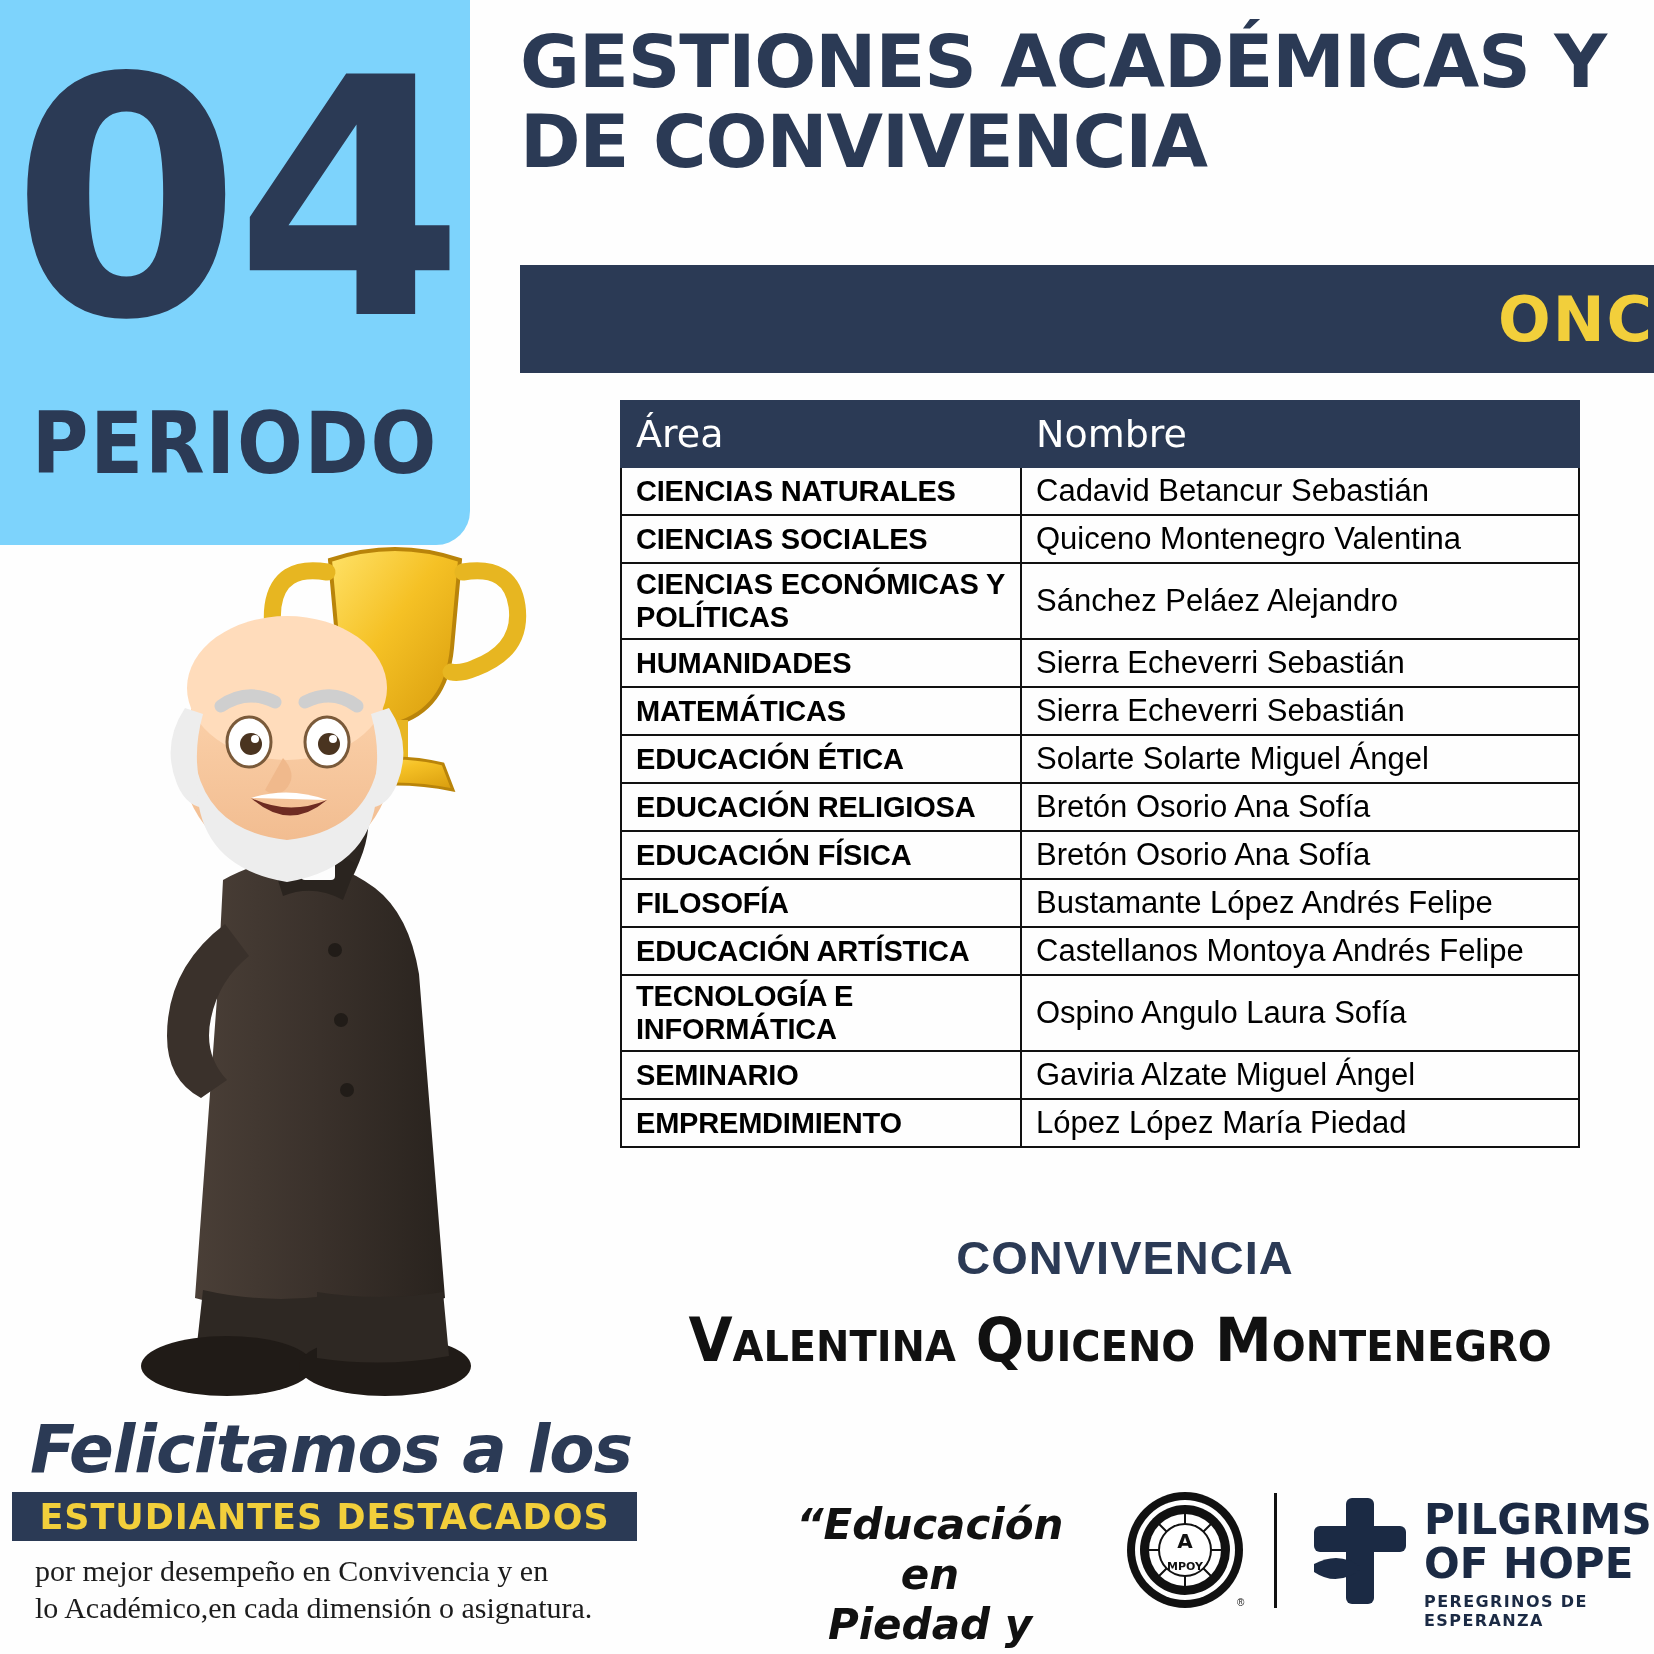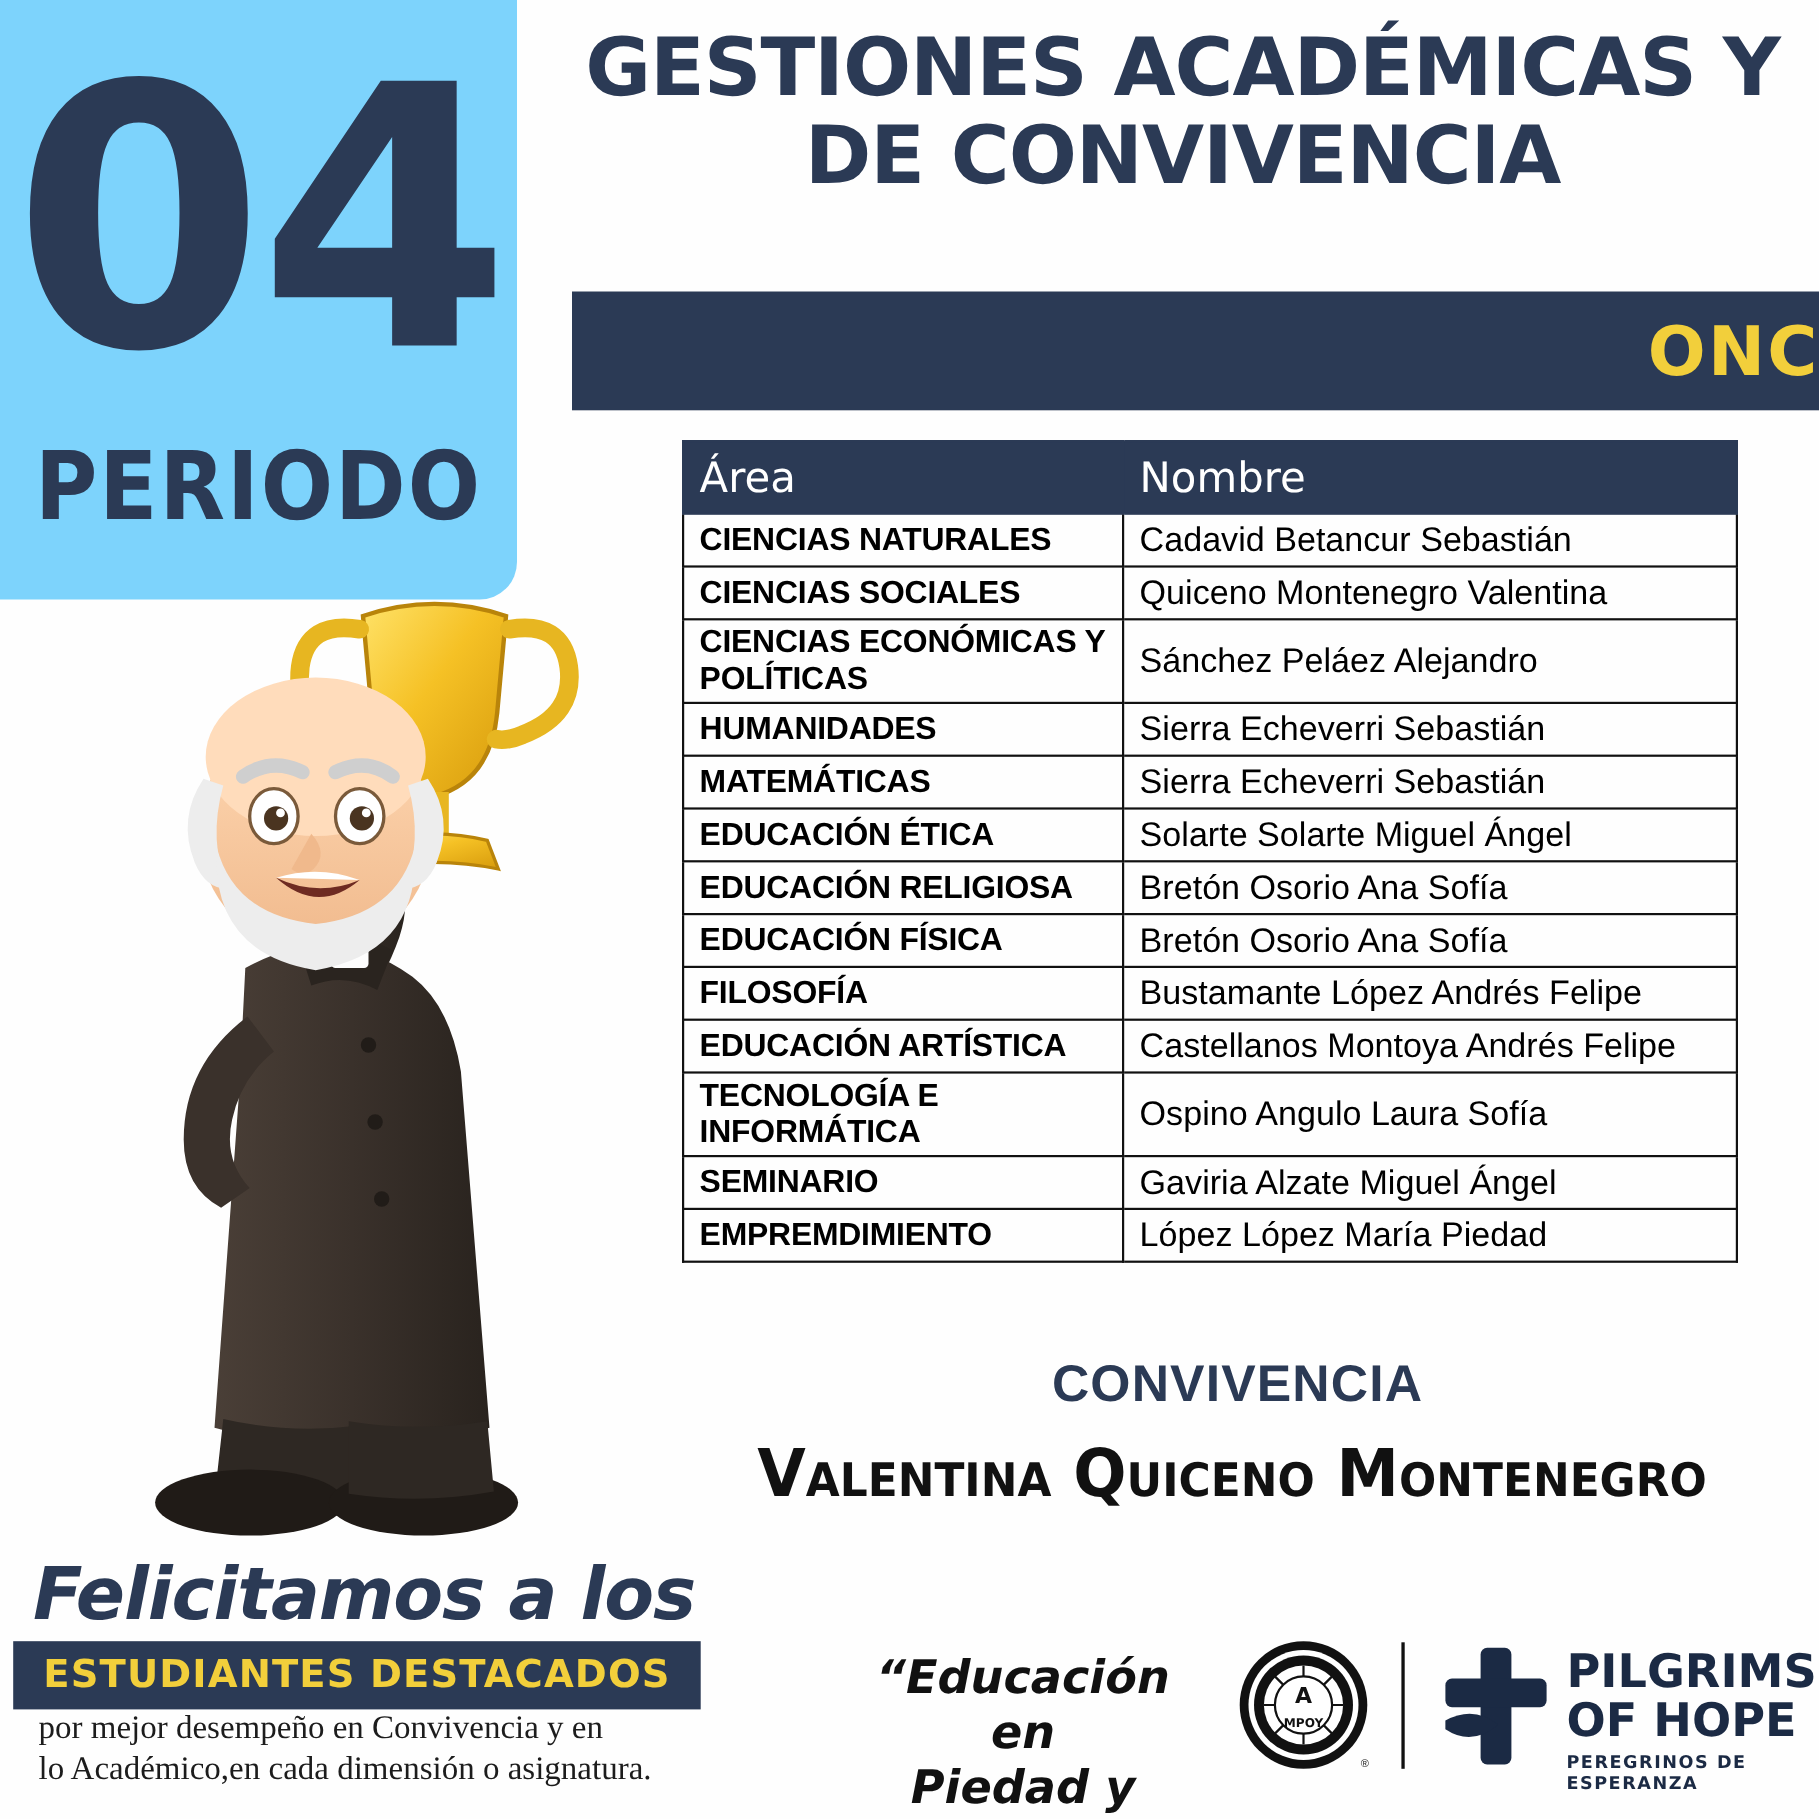--- a/index.html
+++ b/index.html
@@ -48,21 +48,21 @@
     color: #2b3a55;
     white-space: nowrap;
     transform: translateX(-50%) scaleX(0.9);
   }
 
   
   .header-title {
     position: absolute;
     left: 520px; top: 22px;
     width: 1110px;
-    text-align: center;
+    text-align: left;
     font-family: "DejaVu Sans", sans-serif;
     font-weight: 700;
     font-size: 73px;
     line-height: 80px;
     letter-spacing: -1px;
     color: #2b3a55;
   }
   .header-title .l2 { display: block; }
 
   .grade-bar {
@@ -165,21 +165,21 @@
     font-style: italic;
     font-weight: 700;
     font-size: 66px;
     line-height: 70px;
     color: #2b3a55;
     letter-spacing: -1px;
   }
   .destacados-bar {
     position: absolute;
     left: 12px; top: 1492px;
-    width: 625px; height: 62px;
+    width: 625px; height: 49px;
     background: #2b3a55;
     display: flex; align-items: center; justify-content: center;
   }
   .destacados-bar span {
     font-family: "DejaVu Sans", sans-serif;
     font-weight: 700;
     font-size: 35px;
     letter-spacing: 1px;
     color: #f2cf3b;
   }

